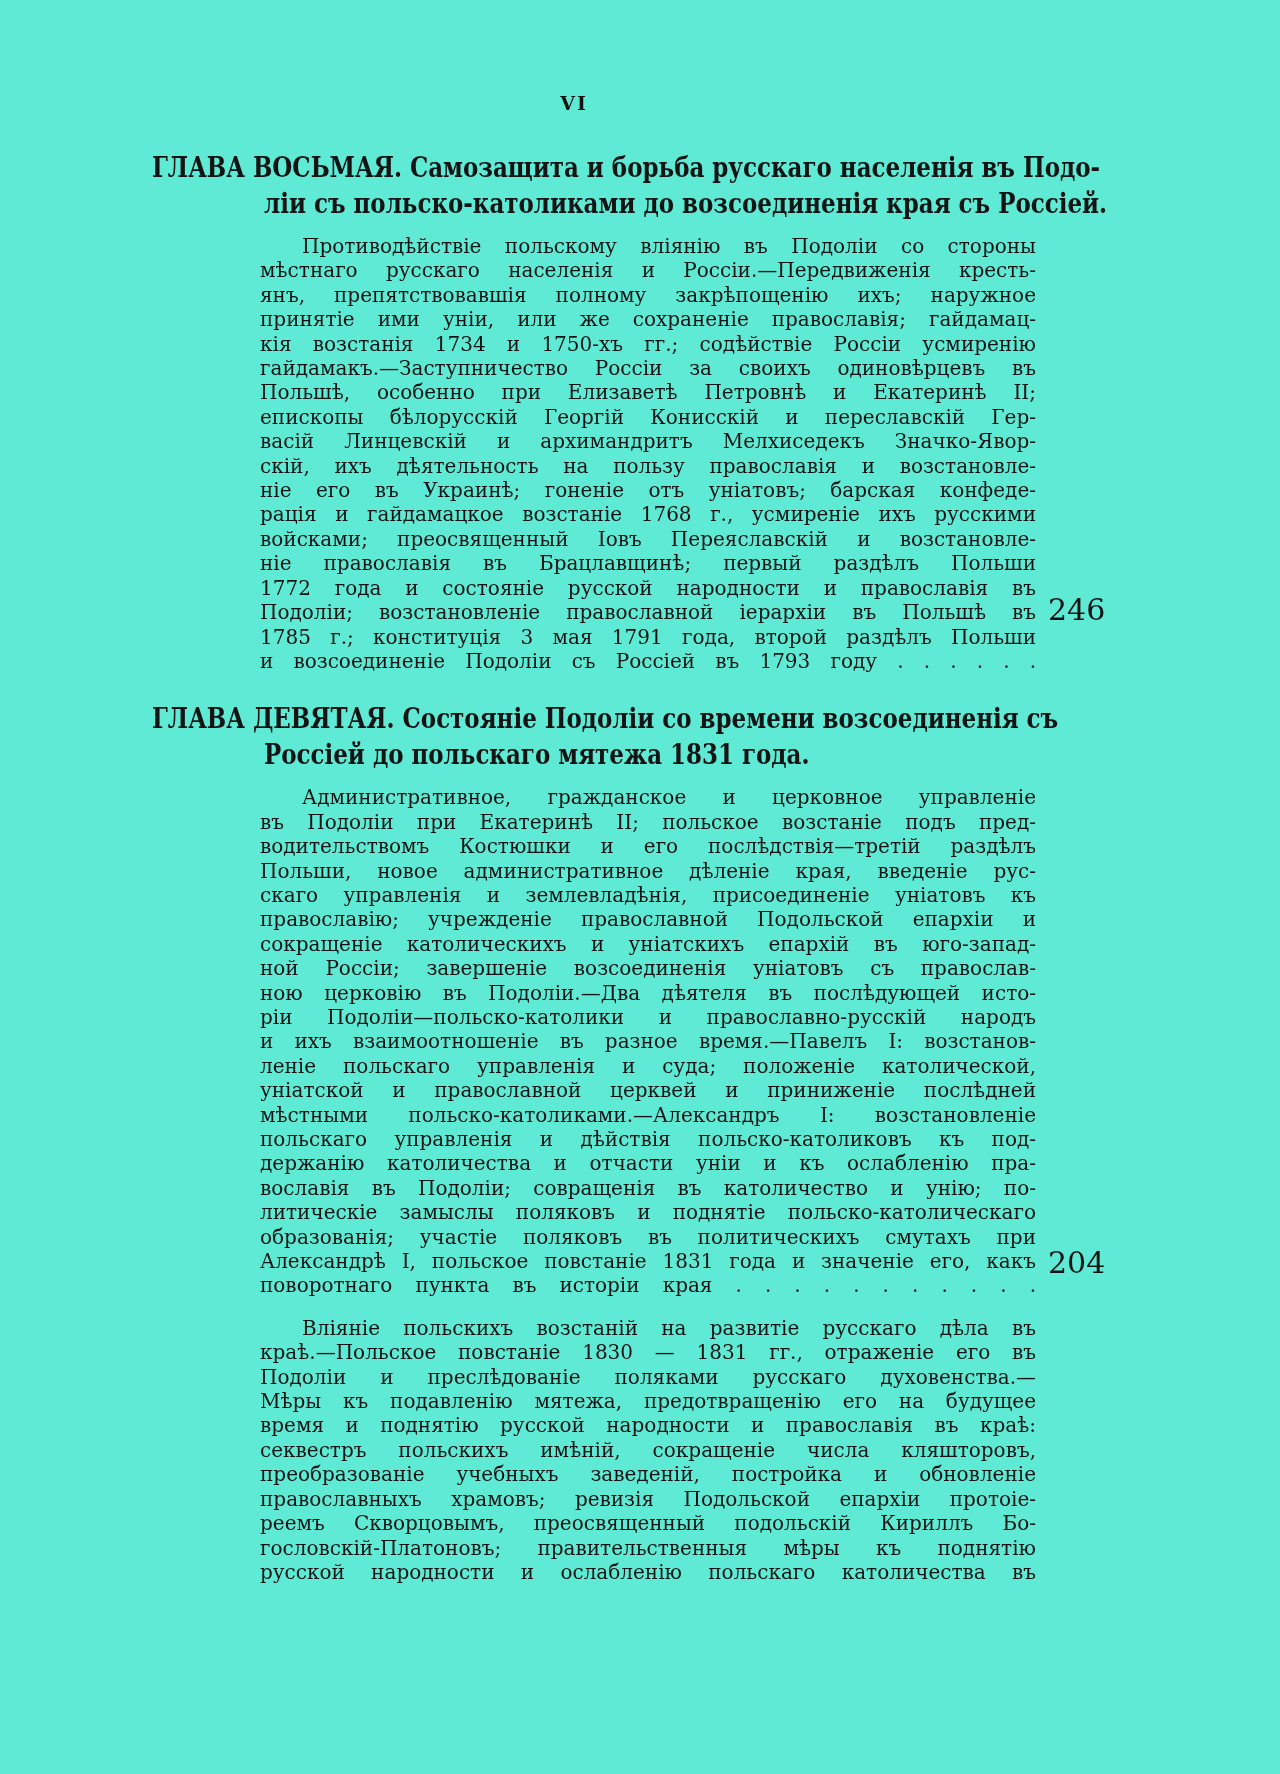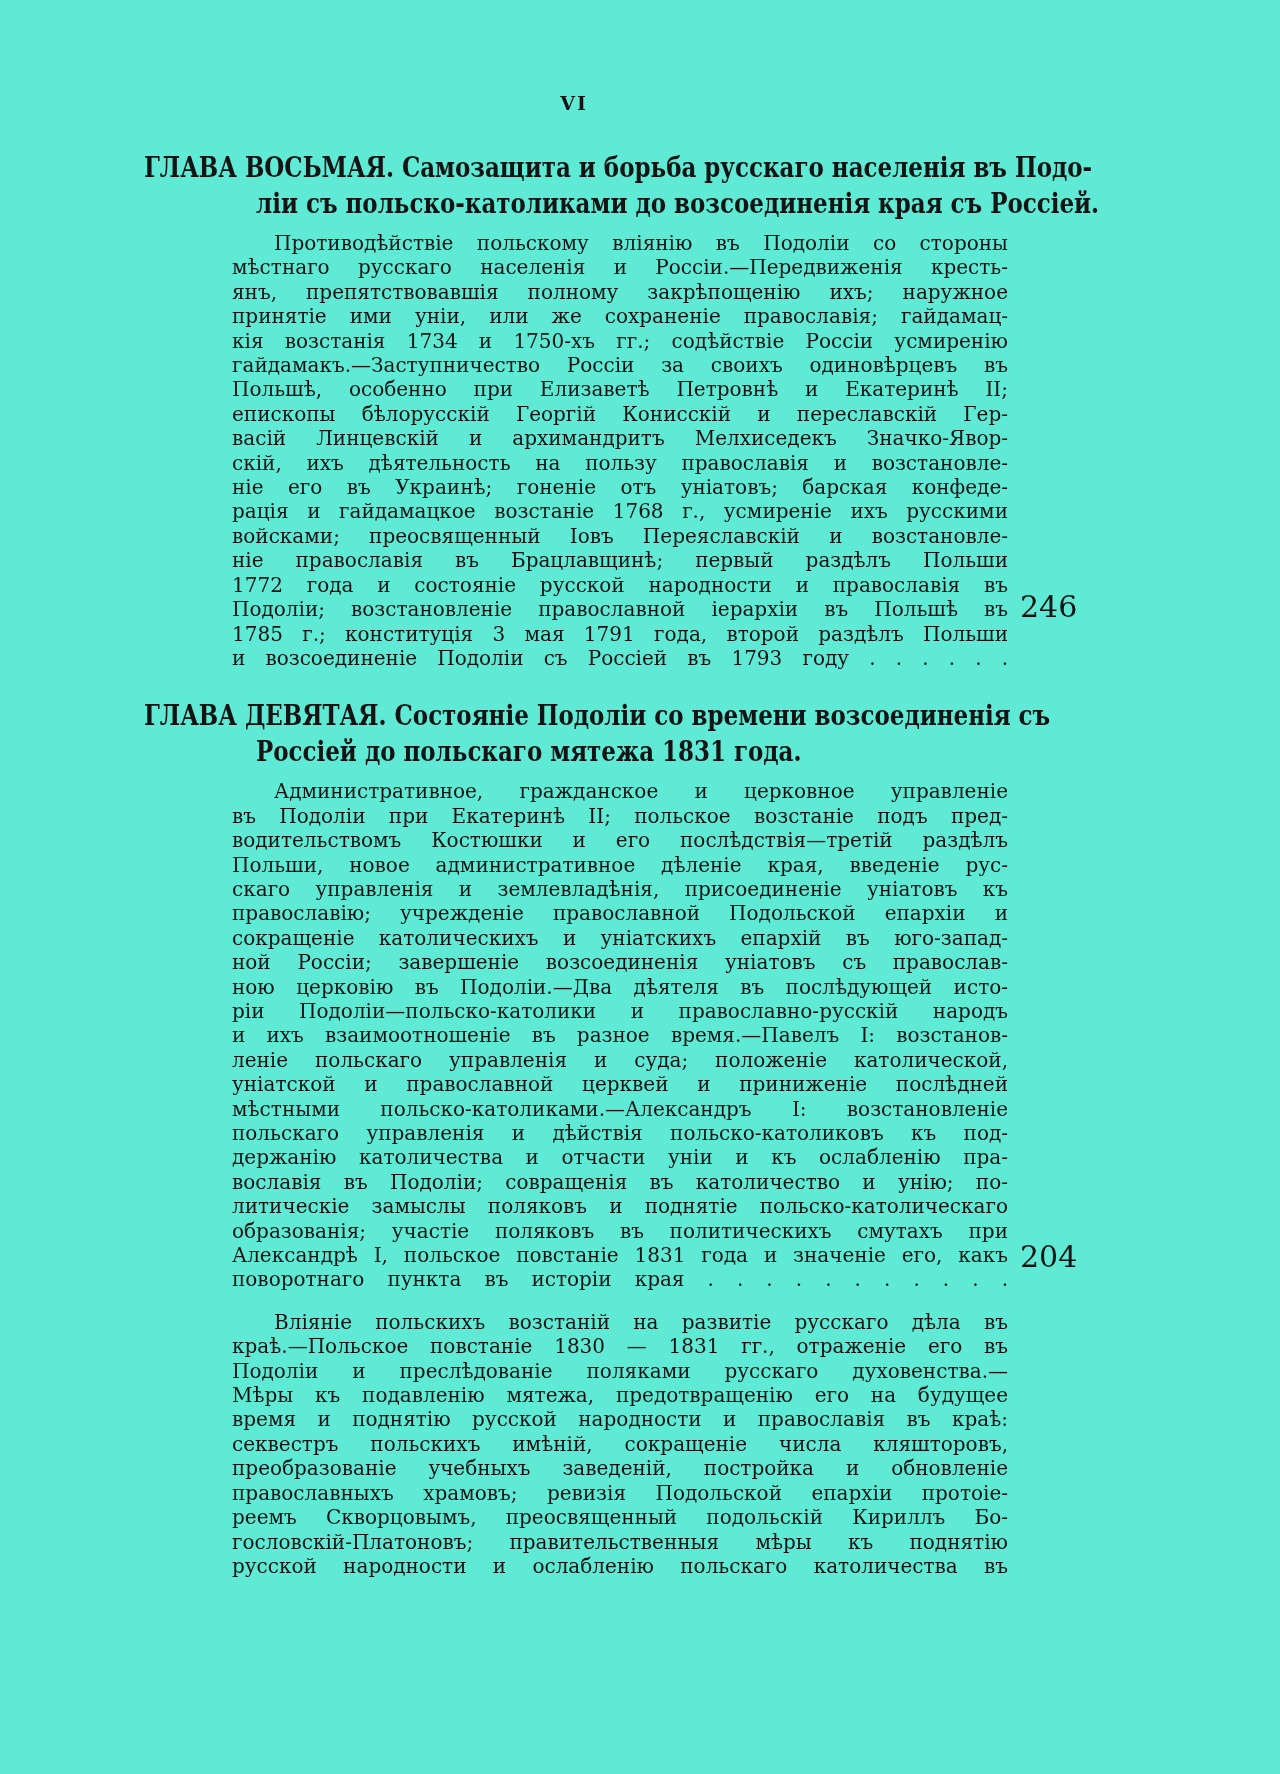--- a/index.html
+++ b/index.html
@@ -29,37 +29,37 @@
     font-weight: bold;
     letter-spacing: 2px;
   }
   .entry {
     position: relative;
   }
   .entry-1 { margin-top: 36px; }
   .entry-2 { margin-top: 28px; }
   .entry-3 { margin-top: 18px; }
   .heading {
-    margin: 4px;
+    margin: 12px;
     font-size: 28px;
     font-weight: bold;
     line-height: 36px;
   }
   .hl {
     display: block;
     white-space: nowrap;
     transform: scaleX(0.82);
     transform-origin: 0 50%;
   }
   .hl2 {
     margin-left: 112px;
   }
   .summary-wrap {
     position: relative;
-    margin-left: 92px;
+    margin-left: 120px;
     width: 776px;
   }
   .summary {
     margin: 9px 0 0 0;
     font-size: 20px;
     line-height: 24.4px;
     white-space: pre-line;
     text-align: justify;
     text-align-last: justify;
     text-indent: 42px;

